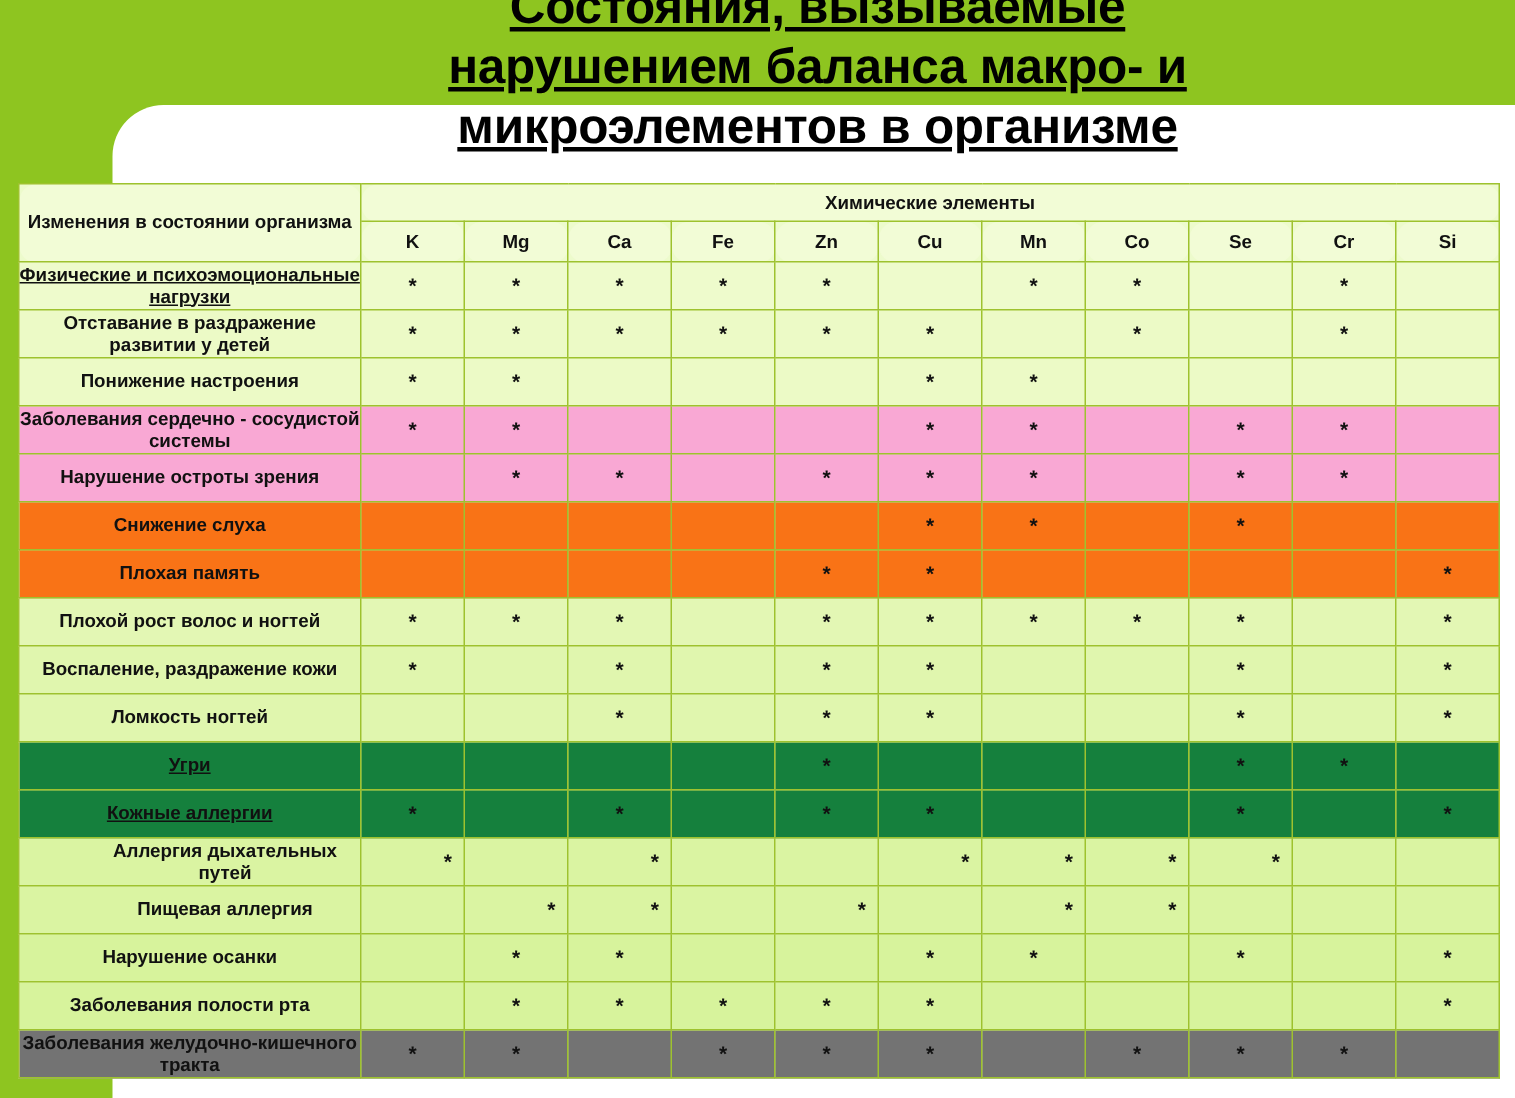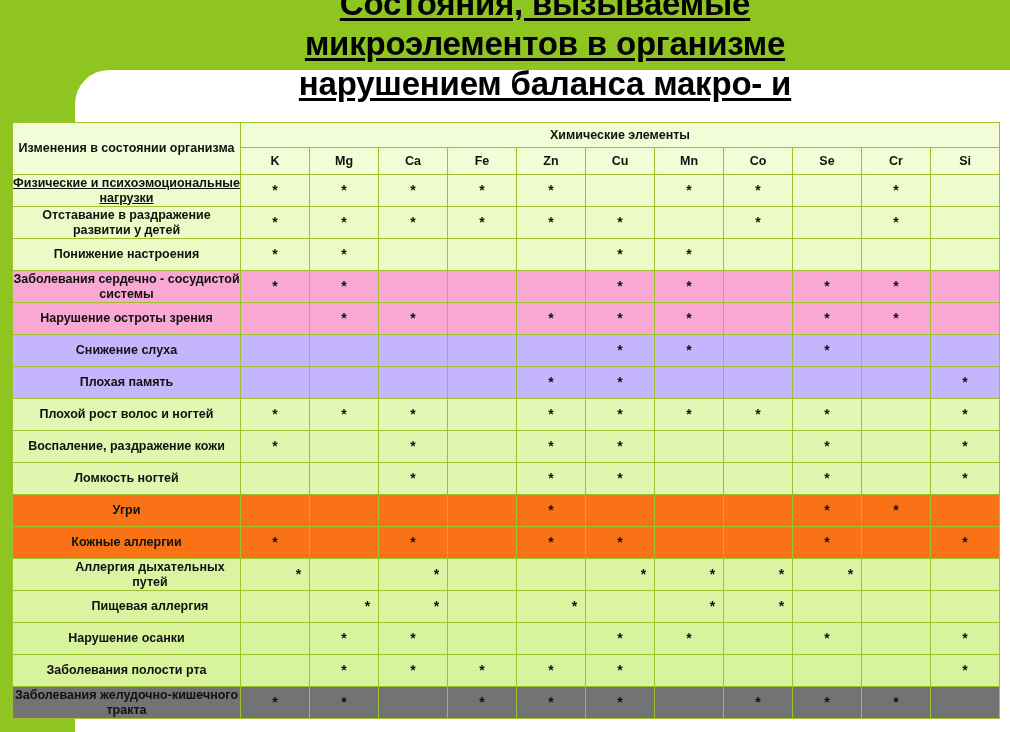--- a/index.html
+++ b/index.html
@@ -116,45 +116,45 @@
     display: inline-block;
     font-size: 14px;
     line-height: 1;
     color: #111111;
   }
 
   
   tr.g0 td { background: #eefbcc; text-decoration: underline; }
   tr.g1 td { background: #ecfac6; }
   tr.g2 td { background: #f9a8d4; }
-  tr.g3 td { background: #c4b5fd; margin-top: 28px; }
+  tr.g3 td { background: #f97316; margin-top: 28px; }
   tr.g4 td { background: #e3f7b4; }
   tr.g5 td { background: #e0f6ae; margin-top: 12px; }
-  tr.g6 td { background: #f97316; }
+  tr.g6 td { background: #15803d; text-decoration: underline; }
   tr.g7 td { background: #daf4a2; padding-left: 47px; }
   tr.g8 td { background: #d7f39c; }
   tr.g9 td { background: #737373; }
 
   tr.hdrrow th { background: #f2fcd6; border-radius: 11px; }
 
   .blank { visibility: hidden; }
 </style>
 </head>
 <body>
 
 <div id="stage">
 
   <div class="bg-green"></div>
 
   <div class="white-panel"></div>
 
   <div class="title-wrap">
     <span class="title-line">Состояния, вызываемые</span>
+    <span class="title-line">нарушением баланса макро- и</span>
     <span class="title-line">микроэлементов в организме</span>
-    <span class="title-line">нарушением баланса макро- и</span>
   </div>
 
   <div class="tbl-wrap">
     <table class="matrix">
       <colgroup id="colgrp">
         <col class="c-label">
       <col class="c-el">
           <col class="c-el">
           <col class="c-el">
           <col class="c-el">

